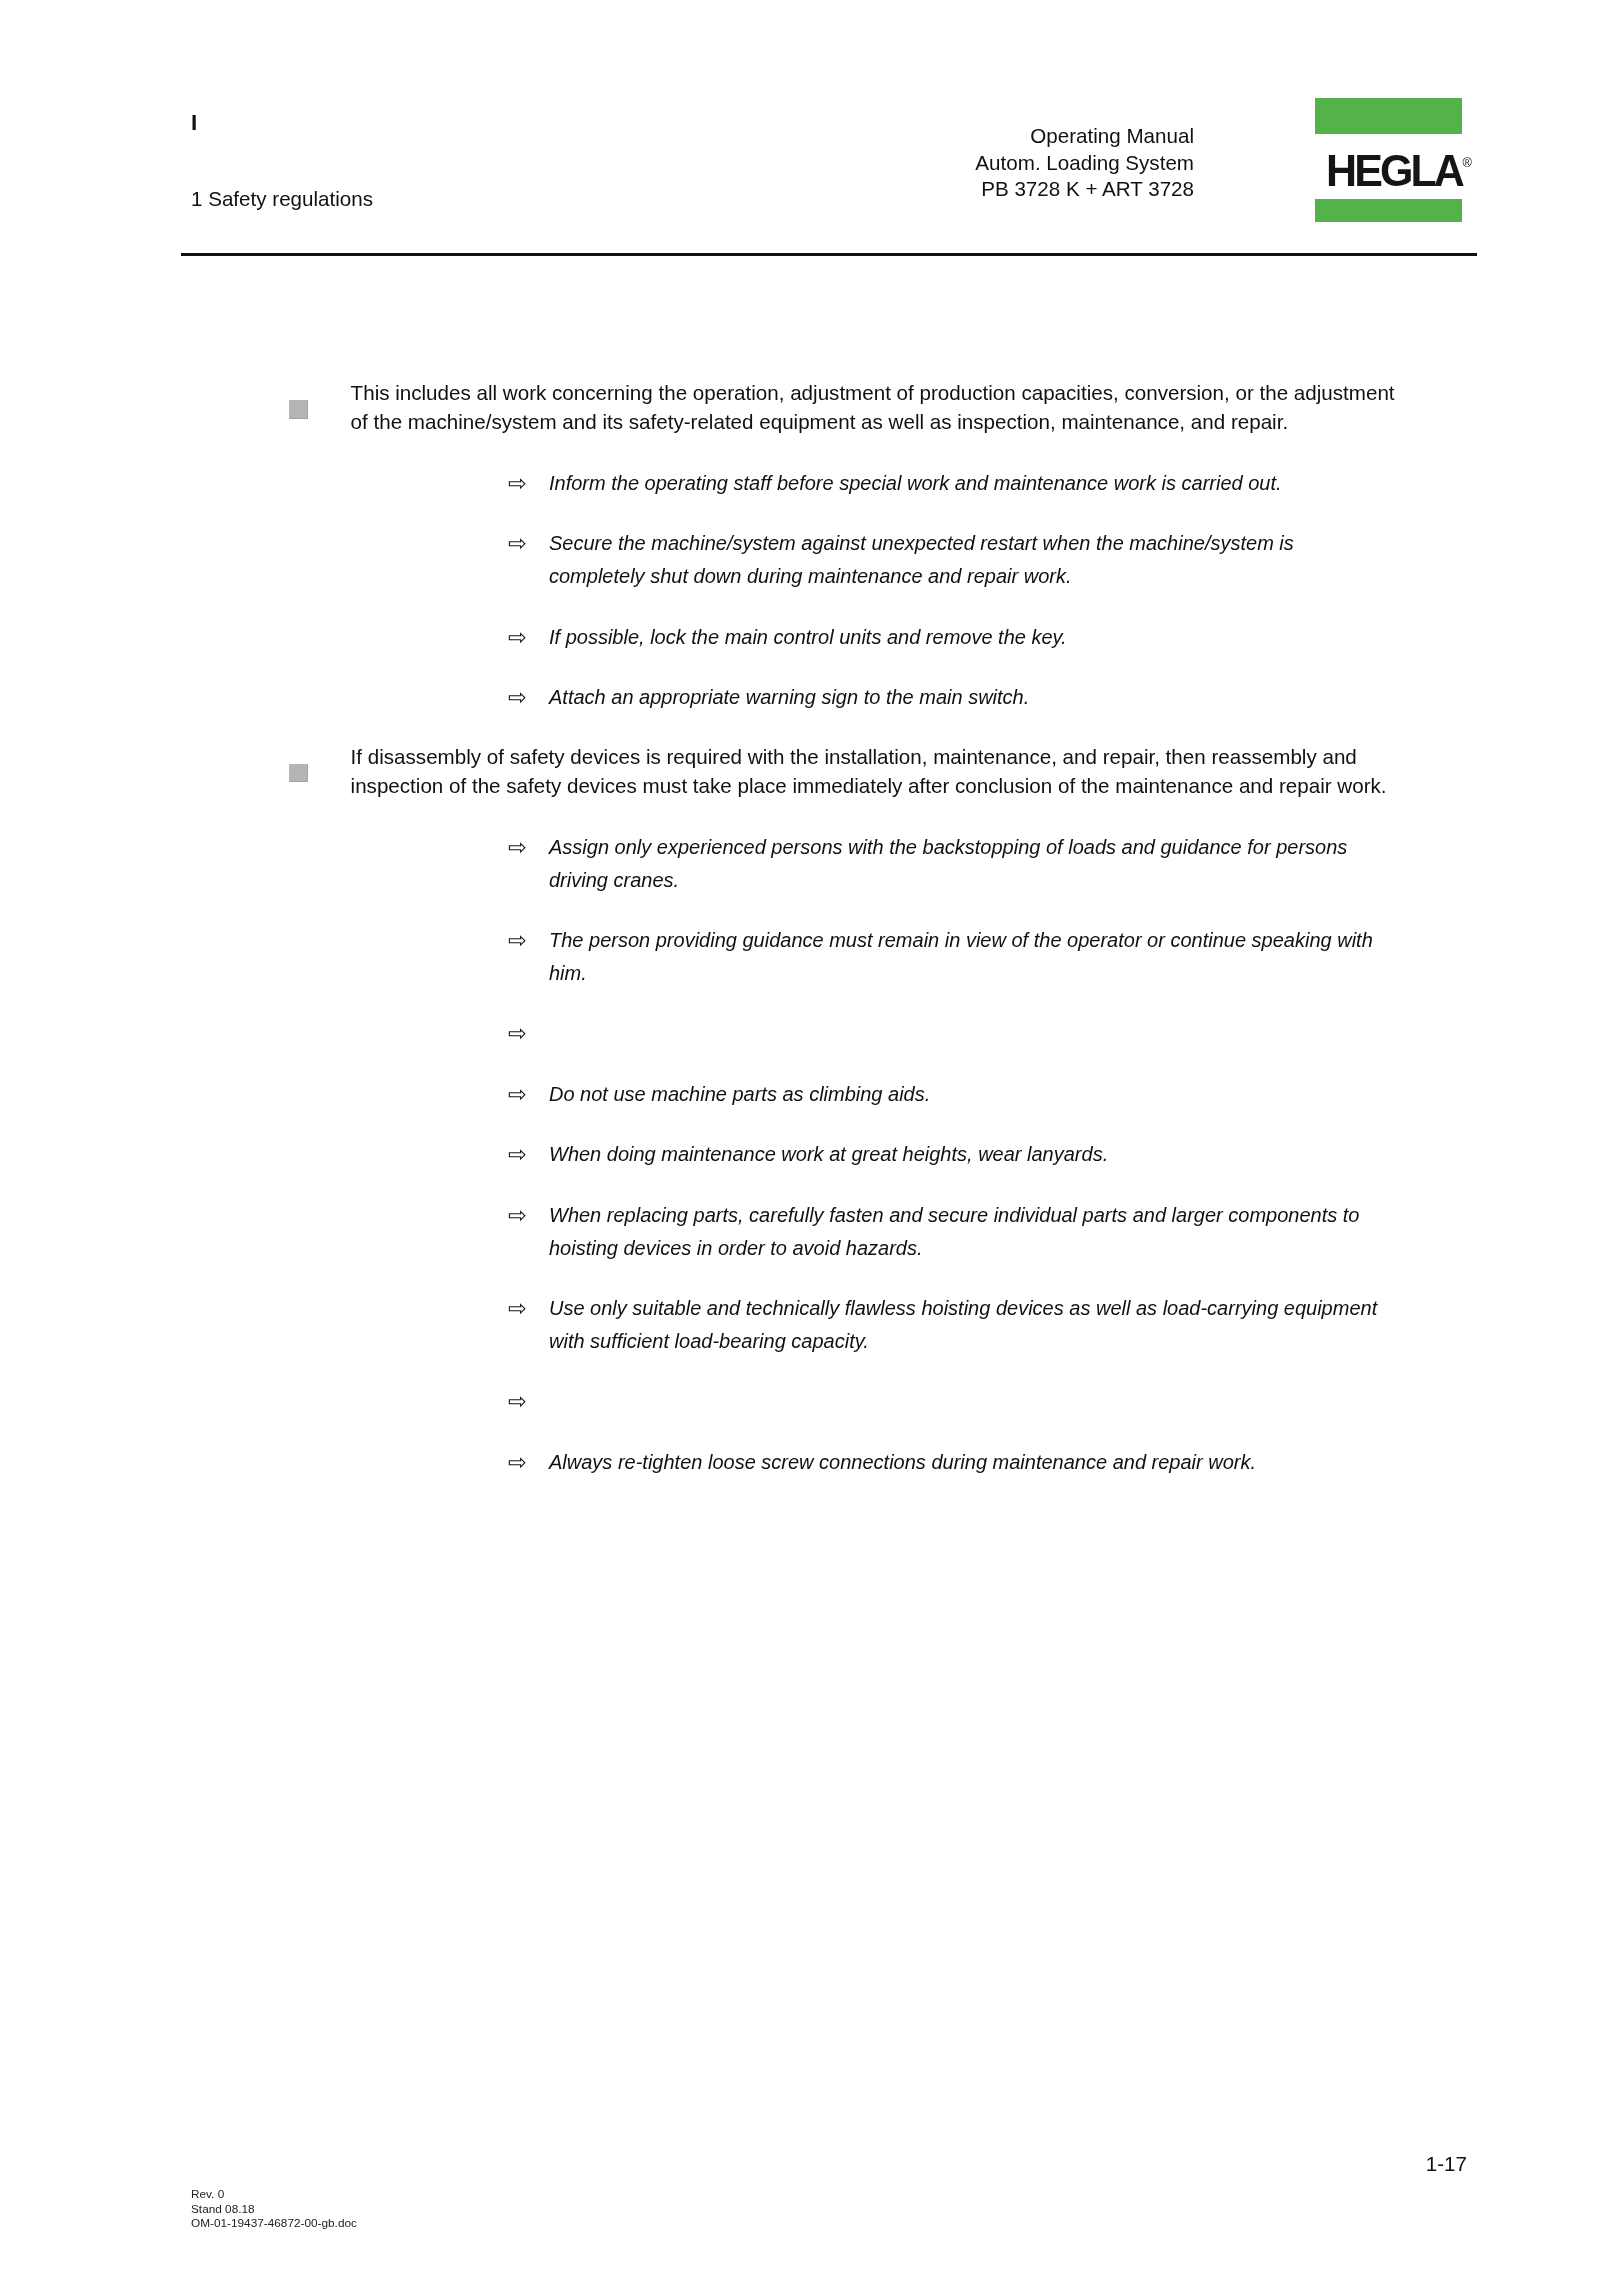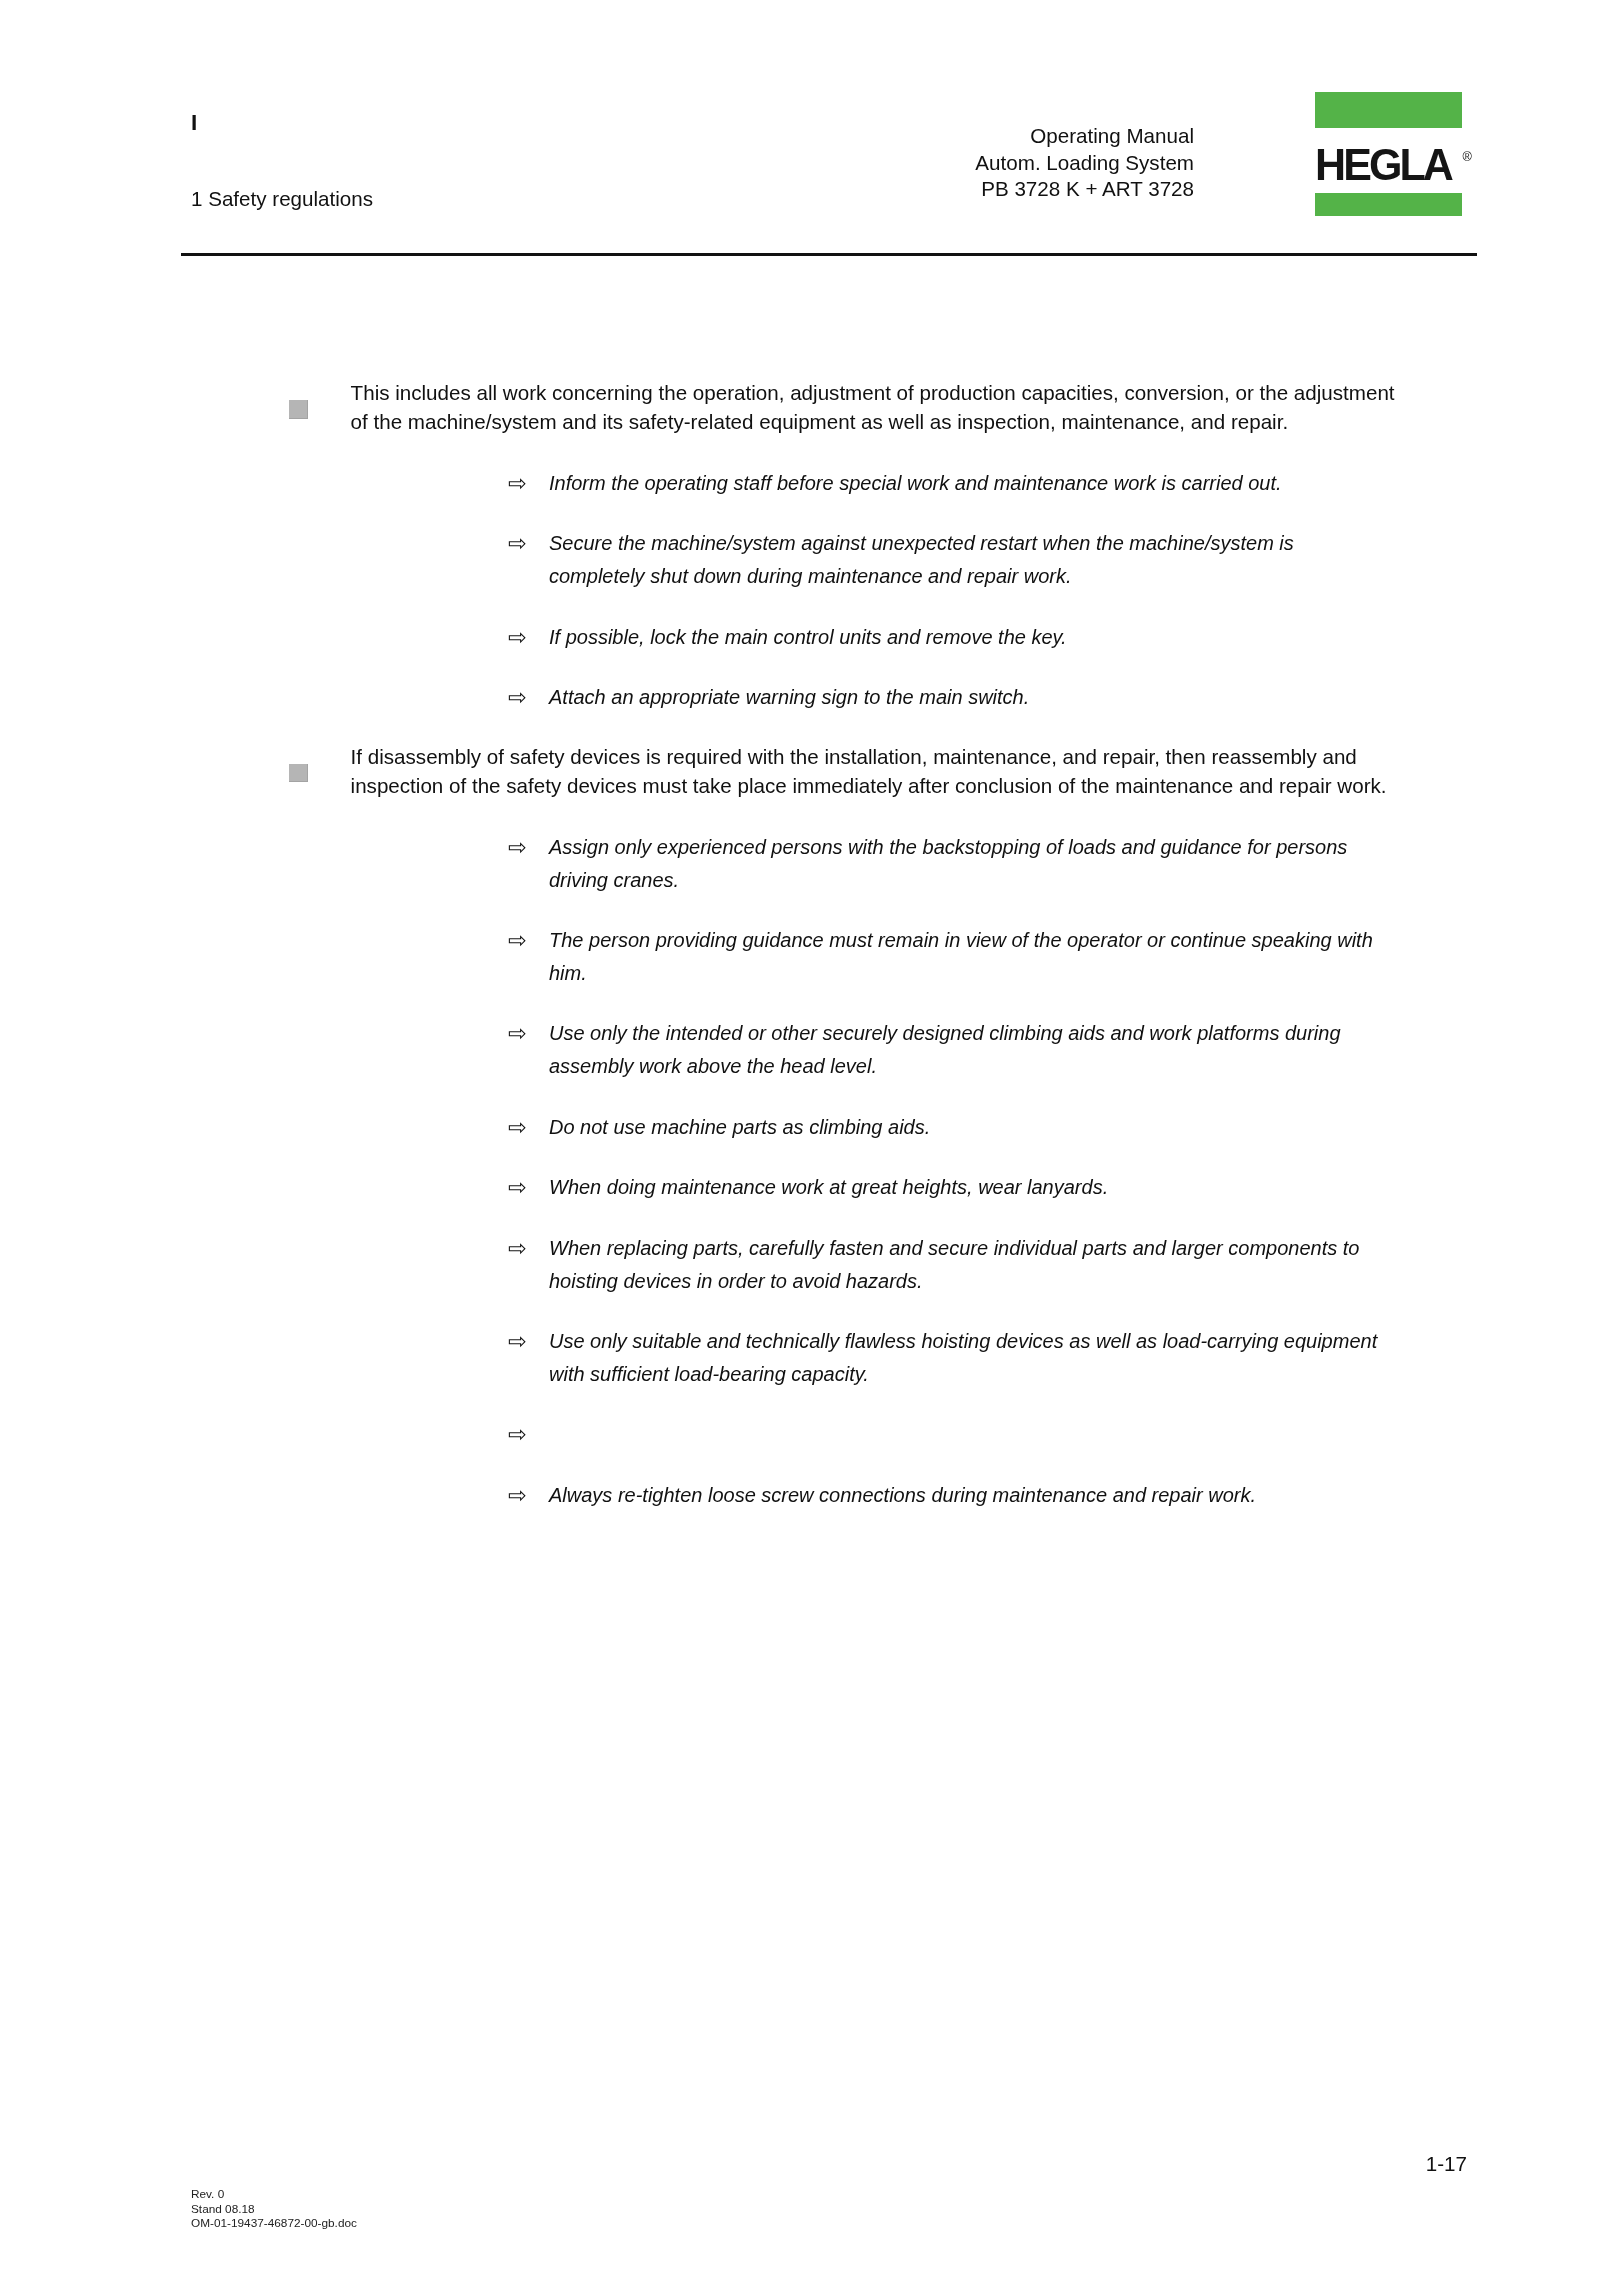--- a/index.html
+++ b/index.html
@@ -36,22 +36,23 @@
     top: 123px;
     text-align: right;
     font-size: 20.6px;
     line-height: 26.5px;
     white-space: nowrap;
     margin-left: 8px;
   }
   .logo {
     position: absolute;
     left: 1315px;
-    top: 92px;
+    top: 98px;
     width: 147px;
+    text-align: right;
   }
   .logo-bar-top { height: 36px; }
   .logo-bar-bottom { height: 23.5px; margin-top: 2.9px; }
   .logo-wordmark {
     position: relative;
     margin-top: 12.7px;
     height: 49px;
     font-size: 43px;
     font-weight: bold;
     letter-spacing: -2.9px;
@@ -201,21 +202,20 @@
       <div class="sub-item">
         <div class="arrow-icon">⇨</div>
         <div class="sub-text">Assign only experienced persons with the backstopping of loads and guidance for persons driving cranes.</div>
       </div>
       <div class="sub-item">
         <div class="arrow-icon">⇨</div>
         <div class="sub-text">The person providing guidance must remain in view of the operator or continue speaking with him.</div>
       </div>
       <div class="sub-item">
         <div class="arrow-icon">⇨</div>
-        <div class="sub-text">Use only the intended or other securely designed climbing aids and work platforms during assembly work above the head level.</div>
       </div>
       <div class="sub-item">
         <div class="arrow-icon">⇨</div>
         <div class="sub-text">Do not use machine parts as climbing aids.</div>
       </div>
       <div class="sub-item">
         <div class="arrow-icon">⇨</div>
         <div class="sub-text">When doing maintenance work at great heights, wear lanyards.</div>
       </div>
       <div class="sub-item">

